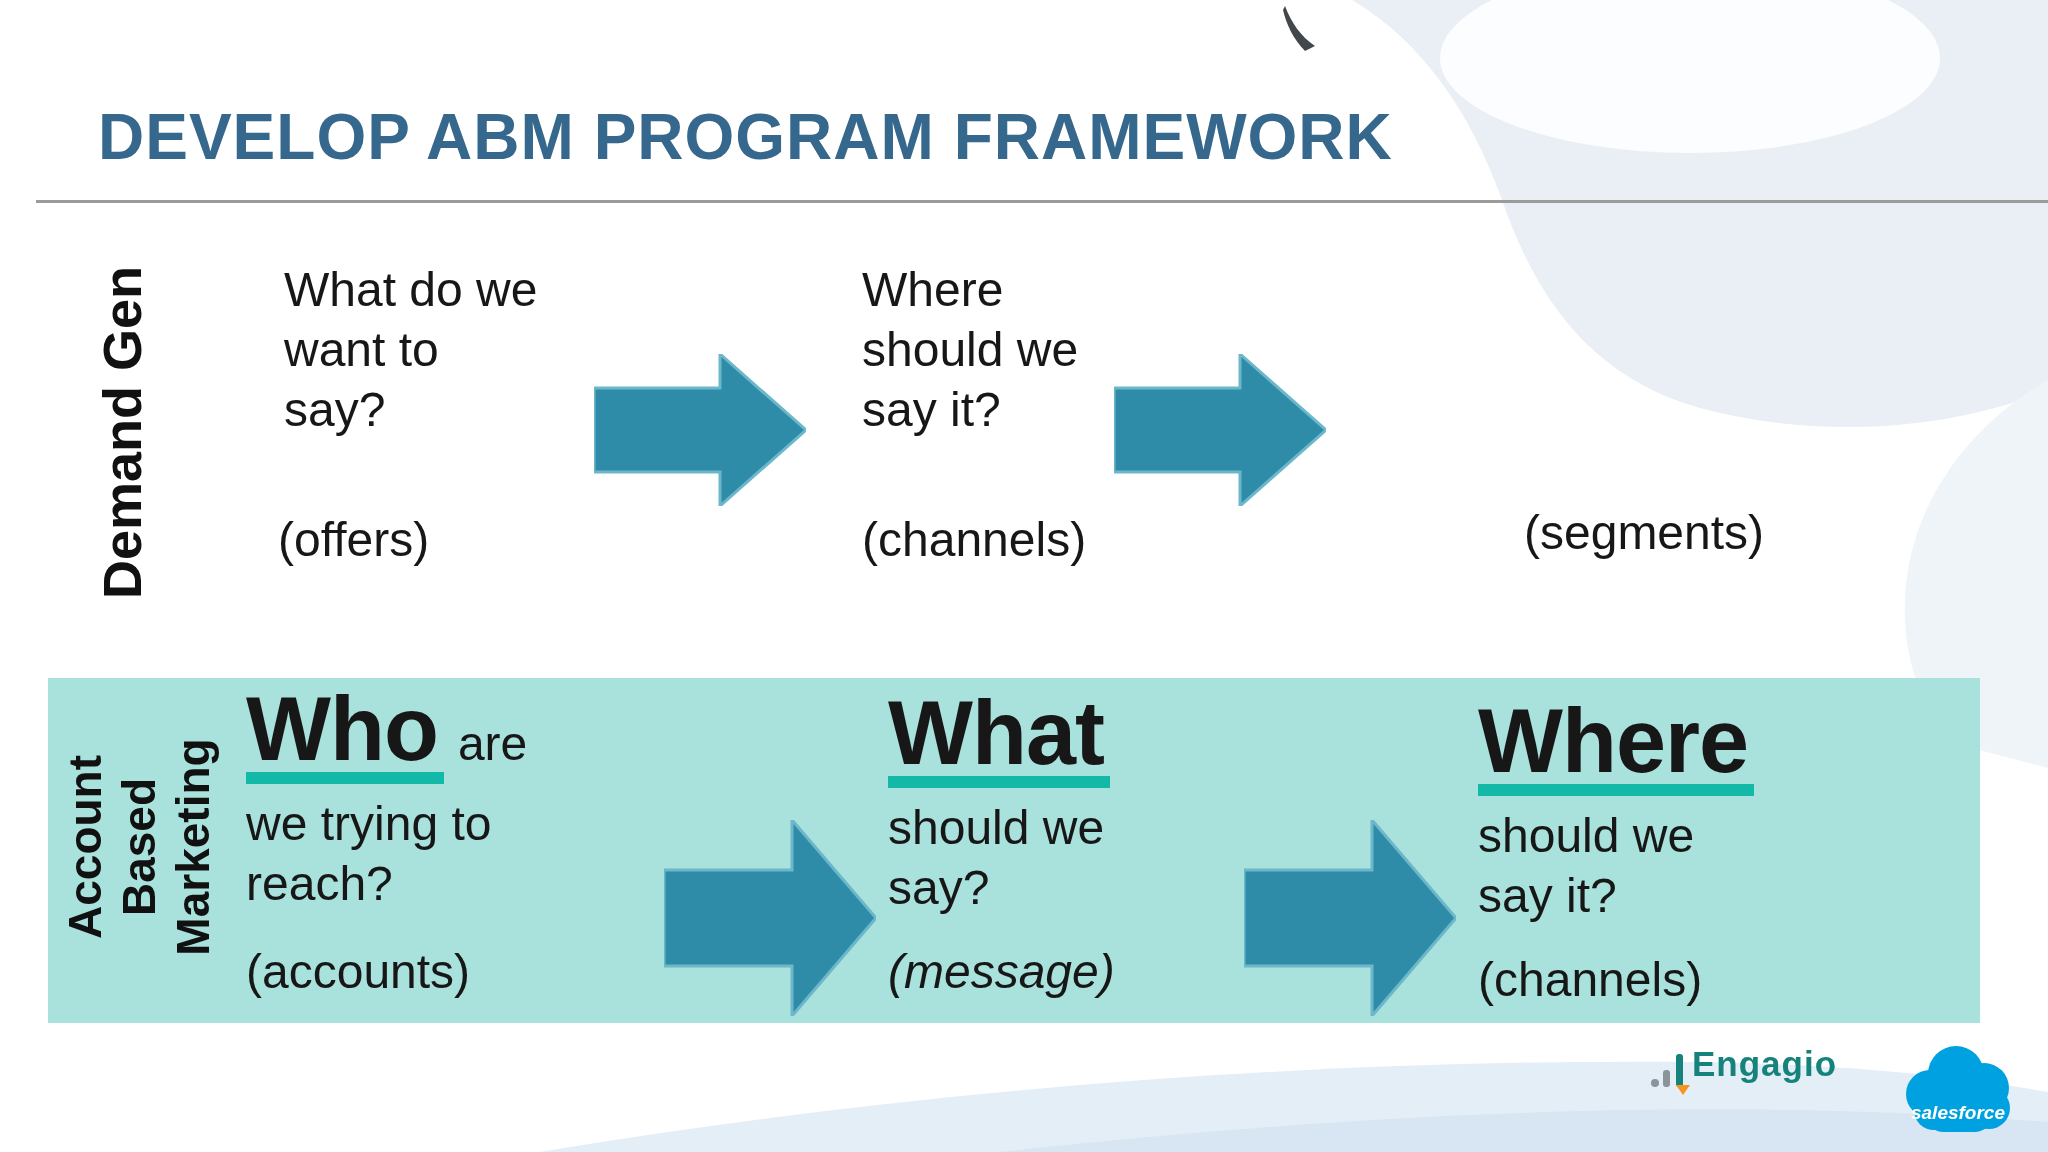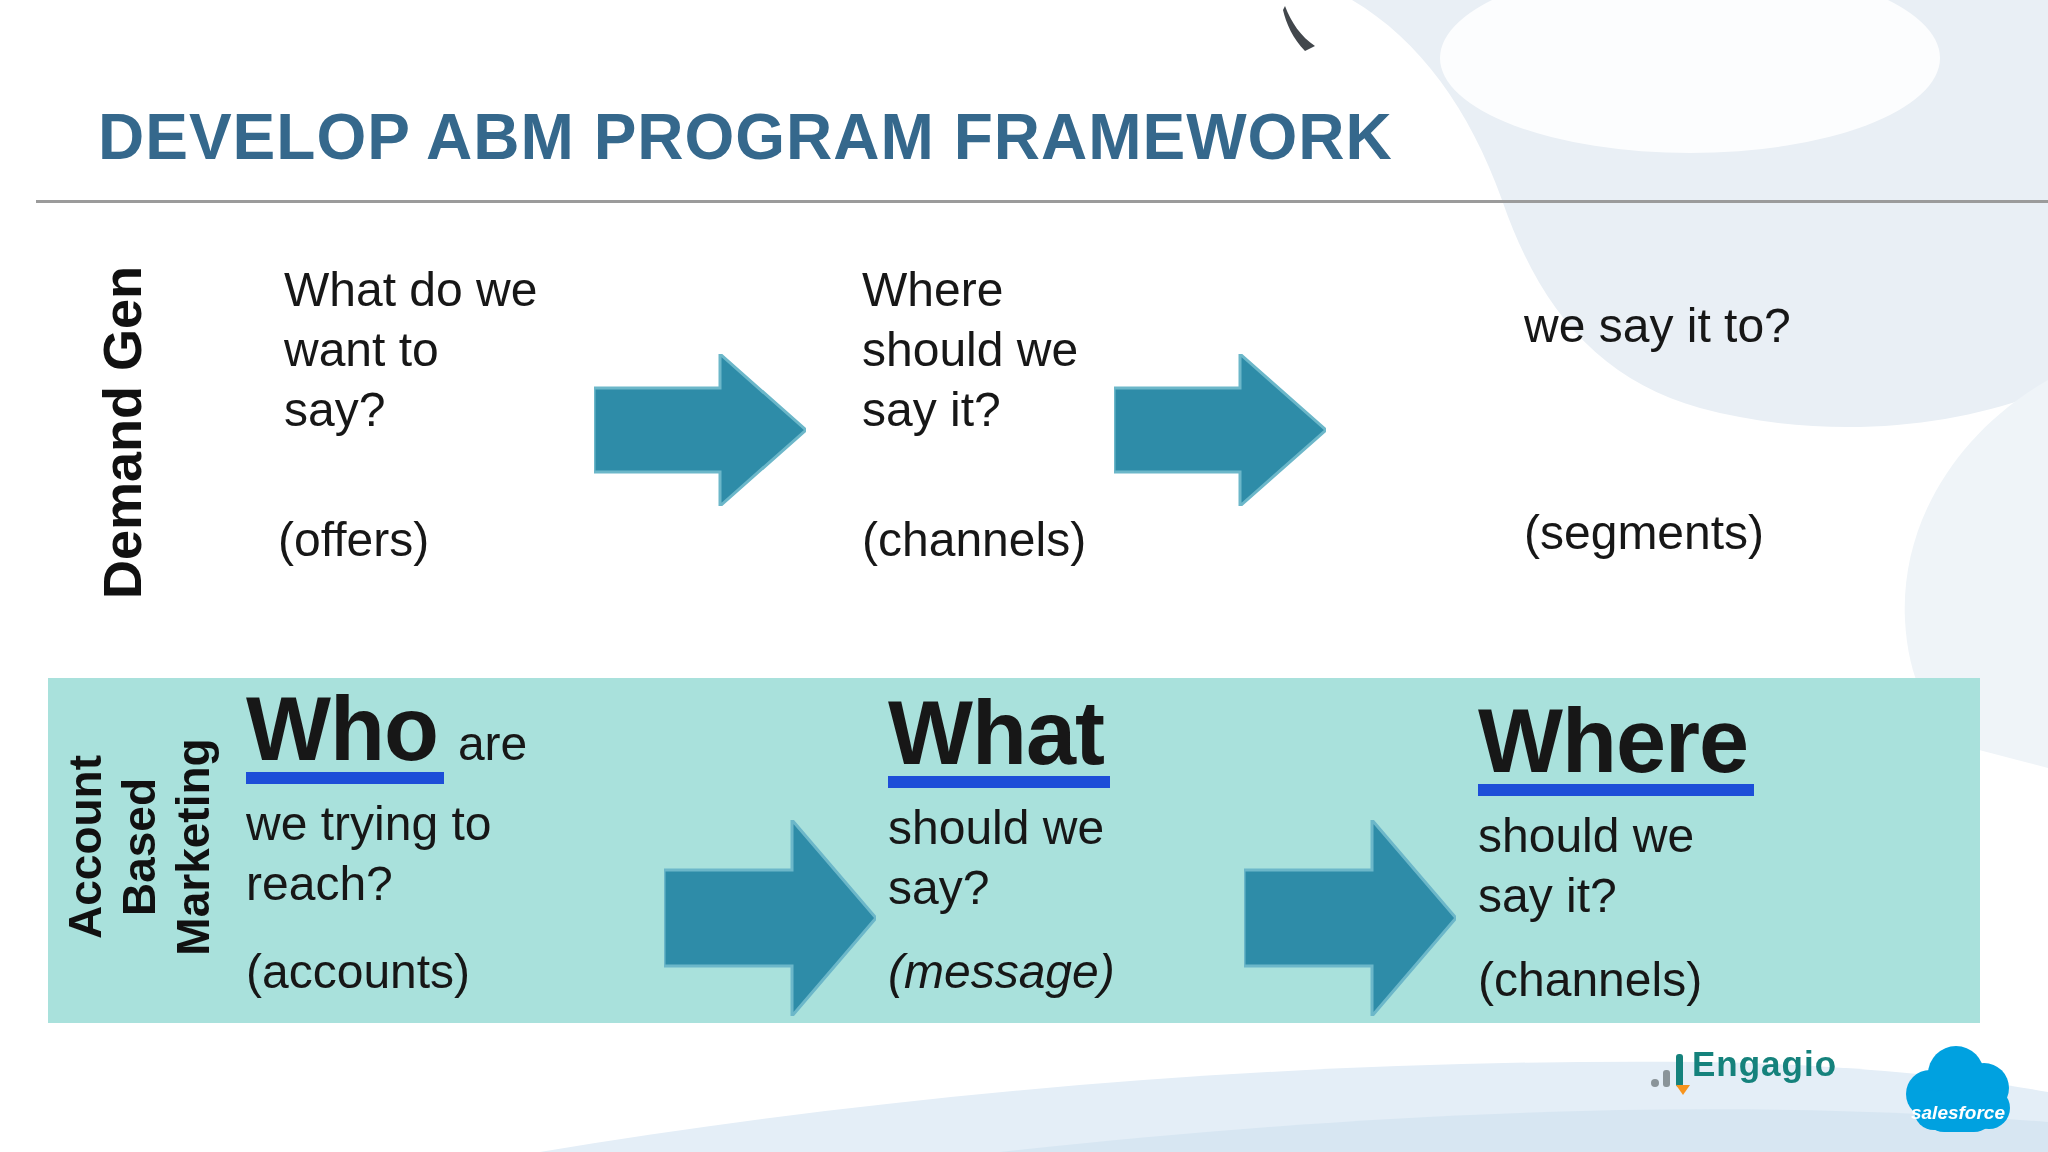--- a/index.html
+++ b/index.html
@@ -16,21 +16,21 @@
   .tag{font-size:48px;color:#171717;white-space:nowrap;}
   .c-r1c1{left:284px;top:260px;}  .t-r1c1{left:278px;top:512px;}
   .c-r1c2{left:862px;top:260px;}  .t-r1c2{left:862px;top:512px;}
   .c-r1c3{left:1524px;top:296px;} .t-r1c3{left:1524px;top:505px;}
   .band{left:48px;top:678px;width:1932px;height:345px;background:#a9e1dc;}
   .c-r2c1{left:246px;top:688px;}  .t-r2c1{left:246px;top:944px;}
   .c-r2c2{left:888px;top:692px;}  .t-r2c2{left:888px;top:944px;font-style:italic;}
   .c-r2c3{left:1478px;top:700px;} .t-r2c3{left:1478px;top:952px;}
   .bigline{margin-bottom:10px;white-space:nowrap;}
   .big{font-size:90px;font-weight:bold;line-height:82px;display:inline-block;
-       border-bottom:12px solid #1d4ed8;padding:0 6px 2px 0;letter-spacing:-1px;}
+       border-bottom:12px solid #14b8a6;padding:0 6px 2px 0;letter-spacing:-1px;}
   .bigsuffix{font-size:48px;margin-left:14px;}
   .arrow{position:absolute;}
   .engagio{left:1650px;top:1042px;display:flex;align-items:flex-start;}
   .engagio-word{font-size:35px;font-weight:bold;color:#15827c;letter-spacing:1px;line-height:44px;margin-left:6px;}
   .demandbase{left:1628px;top:1094px;font-size:31px;font-weight:bold;letter-spacing:5px;white-space:nowrap;}
   .db-navy{color:#1c3e6c;} .db-blue{color:#70aee2;}
   .db-caret{left:1676px;top:1085px;width:0;height:0;border-left:7px solid transparent;
             border-right:7px solid transparent;border-top:10px solid #f7941d;}
   .salesforce{left:1896px;top:1040px;}
 </style>
@@ -75,21 +75,20 @@
     <div>should we</div>
     <div>say it?</div>
   </div>
   <div class="abs tag t-r1c2">(channels)</div>
 
   <svg class="arrow" style="left:1114px;top:354px;" width="212" height="152" viewBox="0 0 212 152">
     <polygon points="0,34 126,34 126,0 212,76 126,152 126,118 0,118" fill="#2e8ca8" stroke="#6cb7c9" stroke-width="3"></polygon>
   </svg>
 
   <div class="abs q c-r1c3">
-    <div>we say it to?</div>
   </div>
   <div class="abs tag t-r1c3">(segments)</div>
 
   <div class="abs band"></div>
 
   <div class="abs rlabel r2label">
     <div>Account</div>
     <div>Based</div>
     <div>Marketing</div>
   </div>

